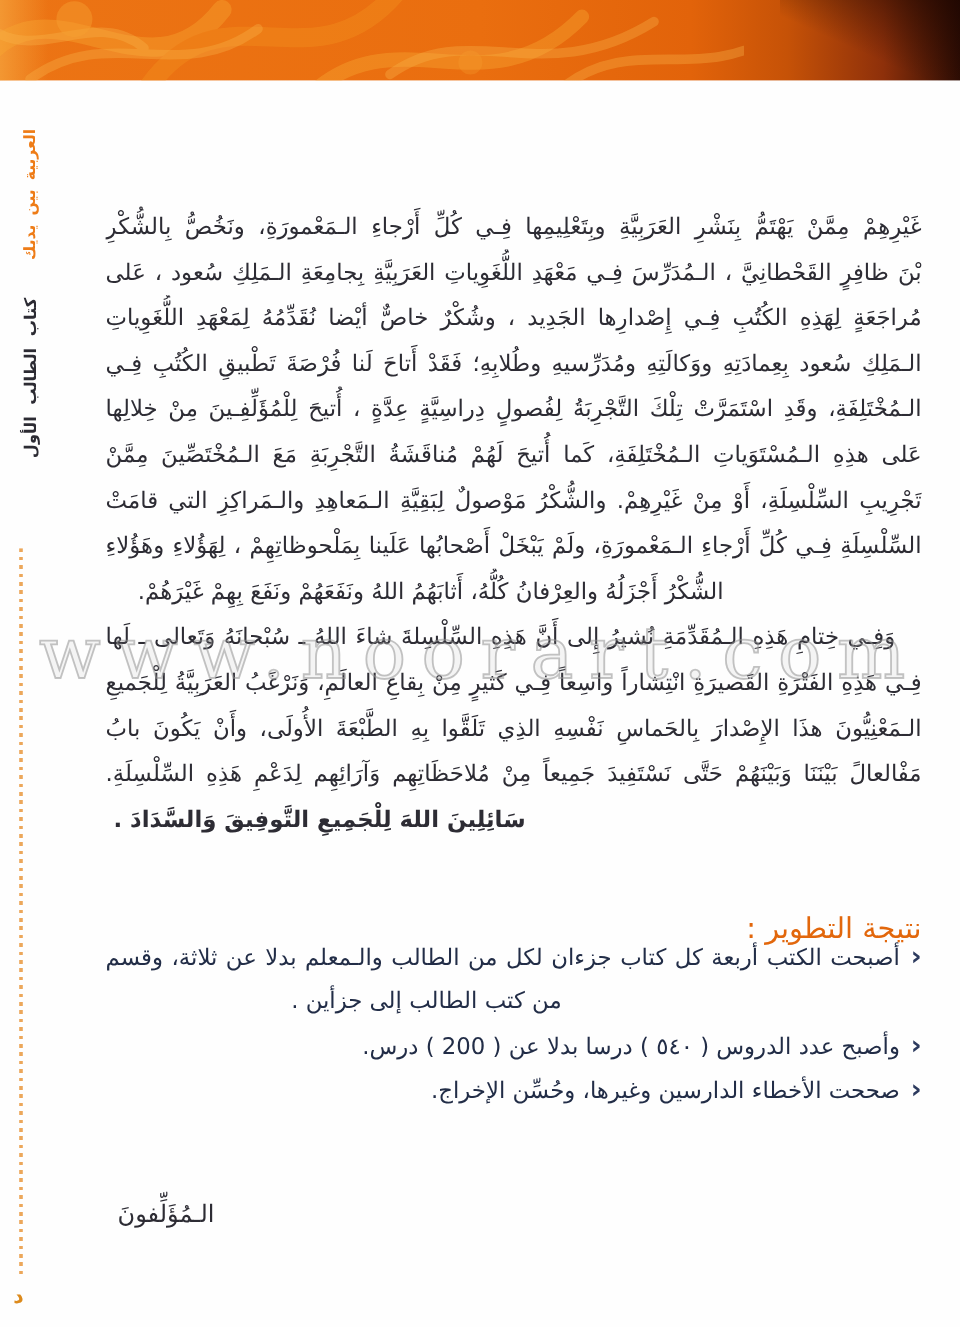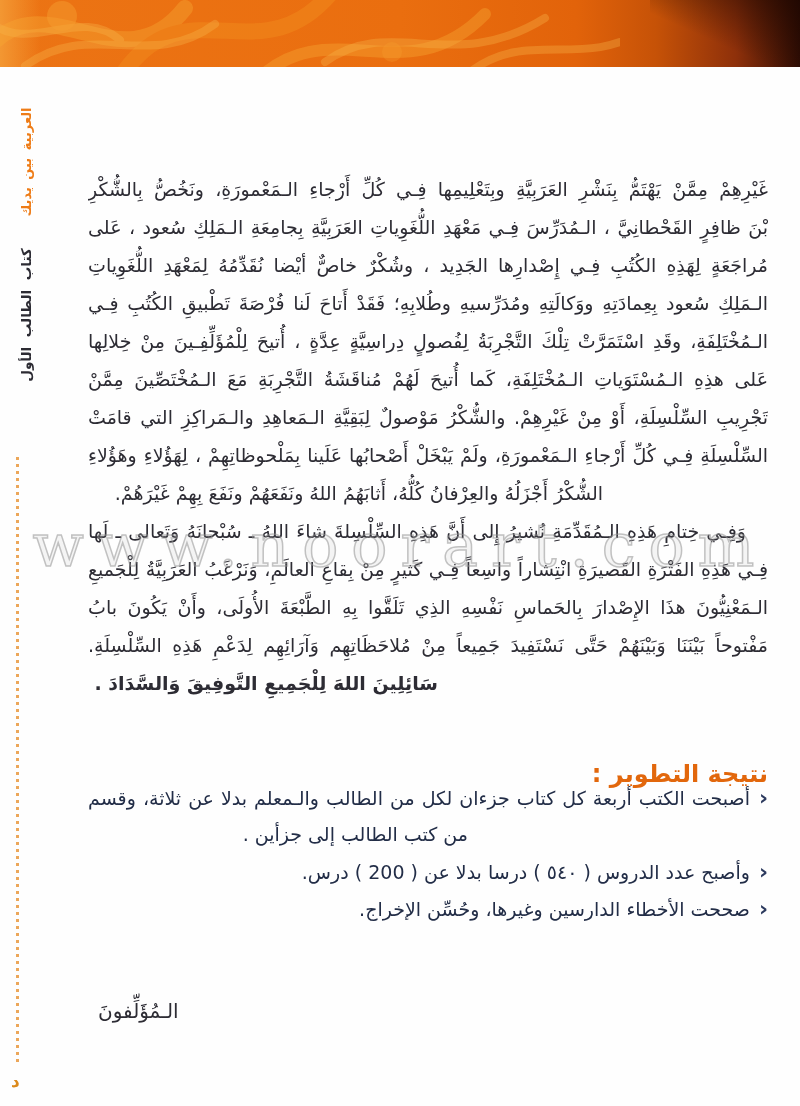--- a/index.html
+++ b/index.html
@@ -47,21 +47,21 @@
     position:absolute;left:88px;top:170px;width:680px;direction:rtl;
     color:#2d2c34;font-size:19px;
   }
   .line{height:38px;line-height:38px;text-align:justify;text-align-last:justify;overflow:hidden;}
   .line.p-end{text-align:right;text-align-last:right;margin-left:24px;margin-right:165px;}
   .line.p-indent{text-indent:22px;}
   .line.closing{text-align:right;text-align-last:right;margin-right:330px;white-space:nowrap;overflow:visible;font-weight:bold;}
   
   .section-heading{
     position:absolute;right:32px;top:740px;direction:rtl;
-    color:#e2670c;font-size:24px;font-weight:bold;
+    color:#e2670c;font-size:24px;font-weight:normal;
   }
   .bullets{
     position:absolute;left:88px;top:779px;width:680px;direction:rtl;
     color:#222d47;font-size:19px;
   }
   .brow{height:37px;line-height:37px;text-align:left;text-align-last:right;overflow:hidden;}
   .brow.bjustify{text-align:justify;text-align-last:justify;}
   .brow.bindent-a{margin-right:300px;}
   .brow.bindent-b{margin-right:265px;}
   .chev{color:#2c3a5e;font-size:22px;margin-left:9px;font-weight:bold;}
@@ -106,21 +106,21 @@
     <div class="line">مُراجَعَةٍ لِهَذِهِ الكُتُبِ فِـي إِصْدارِها الجَدِيد ، وشُكْرٌ خاصٌّ أيْضا نُقَدِّمُهُ لِمَعْهَدِ اللُّغَوِياتِ العَرَبِيَّةِ بِجامِعَةِ</div>
     <div class="line">الـمَلِكِ سُعود بِعِمادَتِهِ ووَكالَتِهِ ومُدَرِّسيهِ وطُلابِهِ؛ فَقَدْ أَتاحَ لَنا فُرْصَةَ تَطْبيقِ الكُتُبِ فِـي صُفوفِهِ بِمُسْتَوَياتِهِ</div>
     <div class="line">الـمُخْتَلِفَةِ، وقَدِ اسْتَمَرَّتْ تِلْكَ التَّجْرِبَةُ لِفُصولٍ دِراسِيَّةٍ عِدَّةٍ ، أُتيحَ لِلْمُؤَلِّفِـينَ مِنْ خِلالِها تَطْبيقُ السِّلْسِلَةِ</div>
     <div class="line">عَلى هذِهِ الـمُسْتَوَياتِ الـمُخْتَلِفَةِ، كَما أُتيحَ لَهُمْ مُناقَشَةُ التَّجْرِبَةِ مَعَ الـمُخْتَصِّينَ مِمَّنْ شارَكَهُمْ فِـي</div>
     <div class="line">تَجْرِيبِ السِّلْسِلَةِ، أَوْ مِنْ غَيْرِهِمْ. والشُّكْرُ مَوْصولٌ لِبَقِيَّةِ الـمَعاهِدِ والـمَراكِزِ التي قامَتْ بِتَدْريسِ هَذِهِ</div>
     <div class="line">السِّلْسِلَةِ فِـي كُلِّ أَرْجاءِ الـمَعْمورَةِ، ولَمْ يَبْخَلْ أَصْحابُها عَلَينا بِمَلْحوظاتِهِمْ ، لِهَؤُلاءِ وهَؤُلاءِ جَميعًا</div>
     <div class="line p-end">الشُّكْرُ أَجْزَلُهُ والعِرْفانُ كُلُّهُ، أَثابَهُمُ اللهُ ونَفَعَهُمْ ونَفَعَ بِهِمْ غَيْرَهُمْ.</div>
     <div class="line p-indent">وَفِـي خِتامِ هَذِهِ الـمُقَدِّمَةِ نُشيرُ إِلى أَنَّ هَذِهِ السِّلْسِلةَ شاءَ اللهُ ـ سُبْحانَهُ وَتَعالى ـ لَها أَنْ تَنْتَشِرَ</div>
     <div class="line">فِـي هَذِهِ الفَتْرَةِ القَصيرَةِ انْتِشاراً واسِعاً فِـي كَثيرٍ مِنْ بِقاعِ العالَمِ، وَنَرْغَبُ العَرَبِيَّةُ لِلْجَميعِ أَنْ يَتَلَقَّى</div>
     <div class="line">الـمَعْنِيُّونَ هذَا الإِصْدارَ بِالحَماسِ نَفْسِهِ الذِي تَلَقَّوا بِهِ الطَّبْعَةَ الأُولَى، وأَنْ يَكُونَ بابُ التَّوَاصُلِ</div>
-    <div class="line">مَفْتوحاً بَيْنَنَا وَبَيْنَهُمْ حَتَّى نَسْتَفِيدَ جَمِيعاً مِنْ مُلاحَظَاتِهِم وَآرَائِهِم لِدَعْمِ هَذِهِ السِّلْسِلَةِ.</div>
+    <div class="line">مَفْالعالً بَيْنَنَا وَبَيْنَهُمْ حَتَّى نَسْتَفِيدَ جَمِيعاً مِنْ مُلاحَظَاتِهِم وَآرَائِهِم لِدَعْمِ هَذِهِ السِّلْسِلَةِ.</div>
     <div class="line closing">سَائِلِينَ اللهَ لِلْجَمِيعِ التَّوفِيقَ وَالسَّدَادَ .</div>
   </main>
 
   <h2 class="section-heading">نتيجة التطوير :</h2>
 
   <div class="bullets">
     <div class="brow bjustify"><span class="chev">‹</span><span>أصبحت الكتب أربعة كل كتاب جزءان لكل من الطالب والـمعلم بدلا عن ثلاثة، وقسم كل كتاب</span></div>
     <div class="brow bindent-a">من كتب الطالب إلى جزأين .</div>
     <div class="brow"><span class="chev">‹</span><span>وأصبح عدد الدروس ( ٥٤٠ ) درسا بدلا عن ( 200 ) درس.</span></div>
     <div class="brow"><span class="chev">‹</span><span>صححت الأخطاء الدارسين وغيرها، وحُسِّن الإخراج.</span></div>

